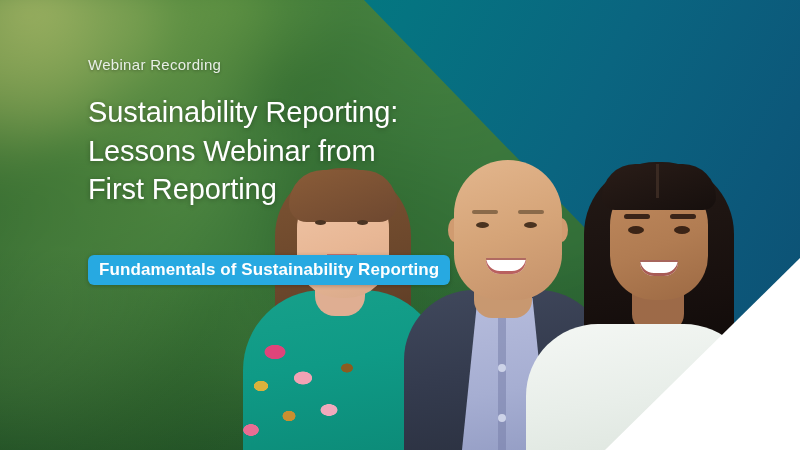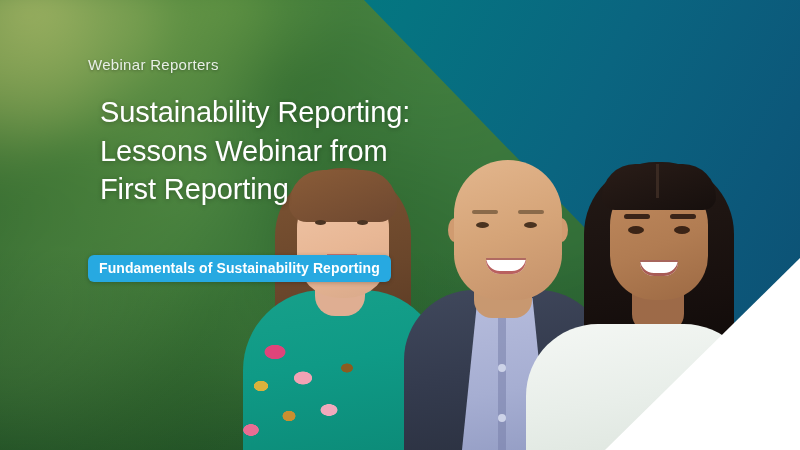--- a/index.html
+++ b/index.html
@@ -82,38 +82,38 @@
     font-weight: 400;
     letter-spacing: 0.3px;
     margin: 0 0 20px 0;
     text-shadow: 0 1px 3px rgba(0,0,0,0.32);
   }
   .headline {
     color: #ffffff;
     font-size: 29px;
     font-weight: 300;
     line-height: 1.33;
-    margin: 12px;
+    margin: 0;
     letter-spacing: -0.1px;
     text-shadow: 0 1px 5px rgba(0,0,0,0.30);
   }
   .headline .hl-line { display: block; white-space: nowrap; }
 
   
   .badge {
     position: absolute;
     left: 88px;
     top: 255px;
     z-index: 7;
     display: inline-block;
     padding: 6px 11px 7px 11px;
     border-radius: 6px;
     background: #27a9e1;
     color: #ffffff;
-    font-size: 14px;
+    font-size: 17px;
     font-weight: bold;
     letter-spacing: 0.1px;
     line-height: 1;
     white-space: nowrap;
     box-shadow: 0 1px 4px rgba(0,0,0,0.22);
   }
 
   
   .presenters {
     position: absolute;
@@ -286,21 +286,21 @@
       <div class="eye-l"></div>
       <div class="eye-r"></div>
       <div class="mouth"></div>
     </div>
 
   </div>
 
   <div class="white-wedge"></div>
 
   <div class="text-block">
-    <div class="eyebrow">Webinar Reporters</div>
+    <div class="eyebrow">Webinar Recording</div>
     <h1 class="headline">
       <span class="hl-line">Sustainability Reporting:</span>
       <span class="hl-line">Lessons Webinar from</span>
       <span class="hl-line">First Reporting</span>
     </h1>
   </div>
 
   <div class="badge">Fundamentals of Sustainability Reporting</div>
 
 </div>

